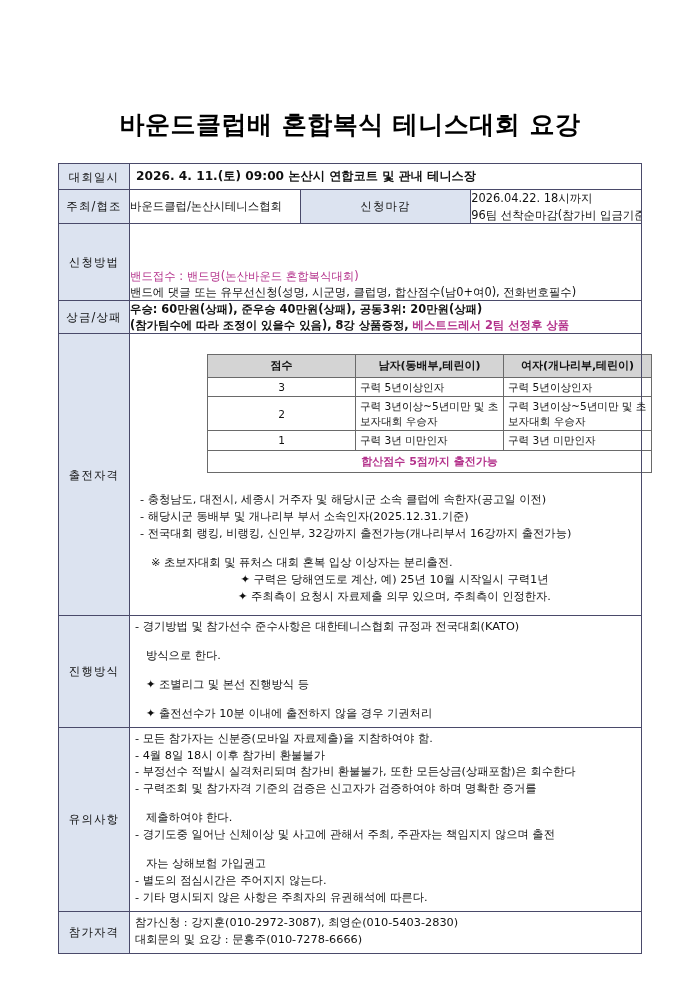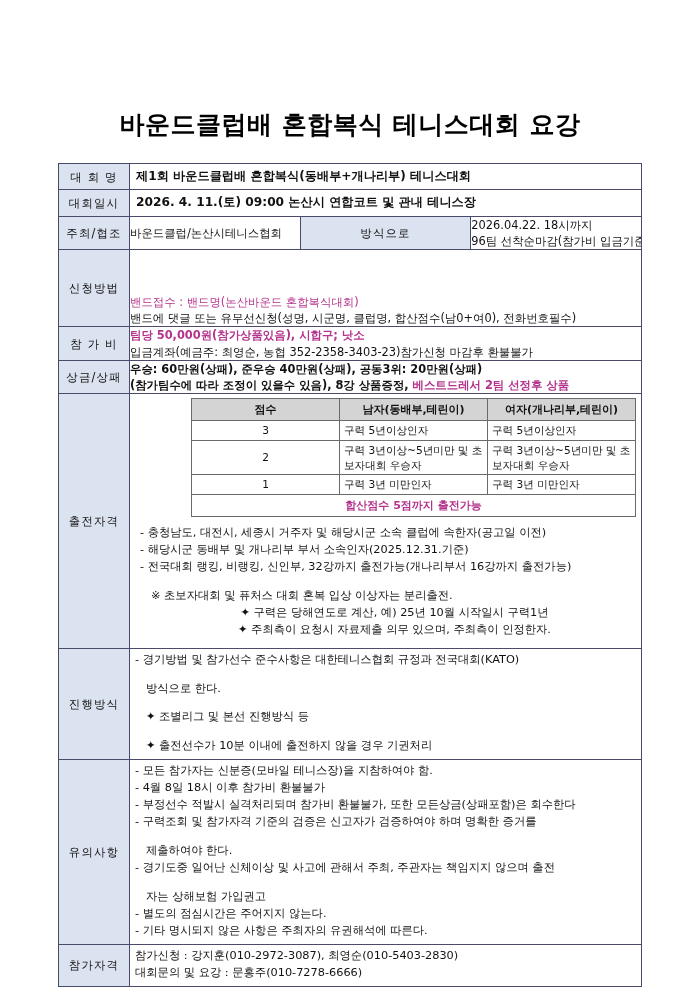--- a/index.html
+++ b/index.html
@@ -90,21 +90,21 @@
   }
 
   .row-name td.val { font-weight: bold; font-size: 12.2px; padding: 4px 6px; }
   .row-date td.val { font-weight: bold; font-size: 12.2px; padding: 4px 6px; }
 
   
   table.score {
     width: 100%;
     border-collapse: collapse;
     table-layout: fixed;
-    margin: 0;
+    margin: 16px;
   }
   table.score td, table.score th {
     border: 1px solid #6a6a6a;
     font-size: 10.6px;
     line-height: 1.38;
     padding: 2px 4px;
     color: #111;
     vertical-align: middle;
   }
   table.score thead th {
@@ -142,62 +142,49 @@
 </head>
 <body>
 
 <div class="page">
 
   <div class="doc-title">바운드클럽배 혼합복식 테니스대회 요강</div>
 
   <table class="main">
     <tbody>
 
-      <tr class="row-name">
-        <td class="lbl">대 회 명</td>
-        <td class="val" colspan="3">
-          <div class="nowrapline">제1회 바운드클럽배 혼합복식(동배부+개나리부) 테니스대회</div>
-        </td>
-      </tr>
 
       <tr class="row-date">
         <td class="lbl">대회일시</td>
         <td class="val" colspan="3">
           <div class="nowrapline">2026. 4. 11.(토) 09:00 논산시 연합코트 및 관내 테니스장</div>
         </td>
       </tr>
 
 
       <tr>
         <td class="lbl">주최/협조</td>
         <td class="val">
           <div class="nowrapline">바운드클럽/논산시테니스협회</div>
         </td>
-        <td class="sublbl">방식으로</td>
+        <td class="sublbl">신청마감</td>
         <td class="val">
           <div class="nowrapline">2026.04.22. 18시까지</div>
           <div class="nowrapline">96팀 선착순마감(참가비 입금기준)</div>
         </td>
       </tr>
 
       <tr>
         <td class="lbl">신청방법</td>
         <td class="val" colspan="3">
           <div class="nowrapline pink">밴드접수 : 밴드명(논산바운드 혼합복식대회)</div>
           <div class="nowrapline">밴드에 댓글 또는 유무선신청(성명, 시군명, 클럽명, 합산점수(남0+여0), 전화번호필수)</div>
         </td>
       </tr>
 
-      <tr>
-        <td class="lbl">참 가 비</td>
-        <td class="val" colspan="3">
-          <div class="nowrapline pinkb">팀당 50,000원(참가상품있음), 시합구; 낫소</div>
-          <div class="nowrapline">입금계좌(예금주: 최영순, 농협 352-2358-3403-23)참가신청 마감후 환불불가</div>
-        </td>
-      </tr>
 
       <tr>
         <td class="lbl">상금/상패</td>
         <td class="val" colspan="3">
           <div class="nowrapline bold">우승: 60만원(상패), 준우승 40만원(상패), 공동3위: 20만원(상패)</div>
           <div class="nowrapline bold"><span>(참가팀수에 따라 조정이 있을수 있음), 8강 상품증정, </span><span class="pinkb">베스트드레서 2팀 선정후 상품</span></div>
         </td>
       </tr>
 
       <tr>
@@ -258,21 +245,21 @@
             <div class="ind1">✦ 조별리그 및 본선 진행방식 등</div>
             <div class="ind1">✦ 출전선수가 10분 이내에 출전하지 않을 경우 기권처리</div>
           </div>
         </td>
       </tr>
 
       <tr>
         <td class="lbl">유의사항</td>
         <td class="val" colspan="3" style="padding:0;">
           <div class="blocktext">
-            <div>- 모든 참가자는 신분증(모바일 테니스장)을 지참하여야 함.</div>
+            <div>- 모든 참가자는 신분증(모바일 자료제출)을 지참하여야 함.</div>
             <div>- 4월 8일 18시 이후 참가비 환불불가</div>
             <div>- 부정선수 적발시 실격처리되며 참가비 환불불가, 또한 모든상금(상패포함)은 회수한다</div>
             <div>- 구력조회 및 참가자격 기준의 검증은 신고자가 검증하여야 하며 명확한 증거를</div>
             <div class="ind1">제출하여야 한다.</div>
             <div>- 경기도중 일어난 신체이상 및 사고에 관해서 주최, 주관자는 책임지지 않으며 출전</div>
             <div class="ind1">자는 상해보험 가입권고</div>
             <div>- 별도의 점심시간은 주어지지 않는다.</div>
             <div>- 기타 명시되지 않은 사항은 주최자의 유권해석에 따른다.</div>
           </div>
         </td>

